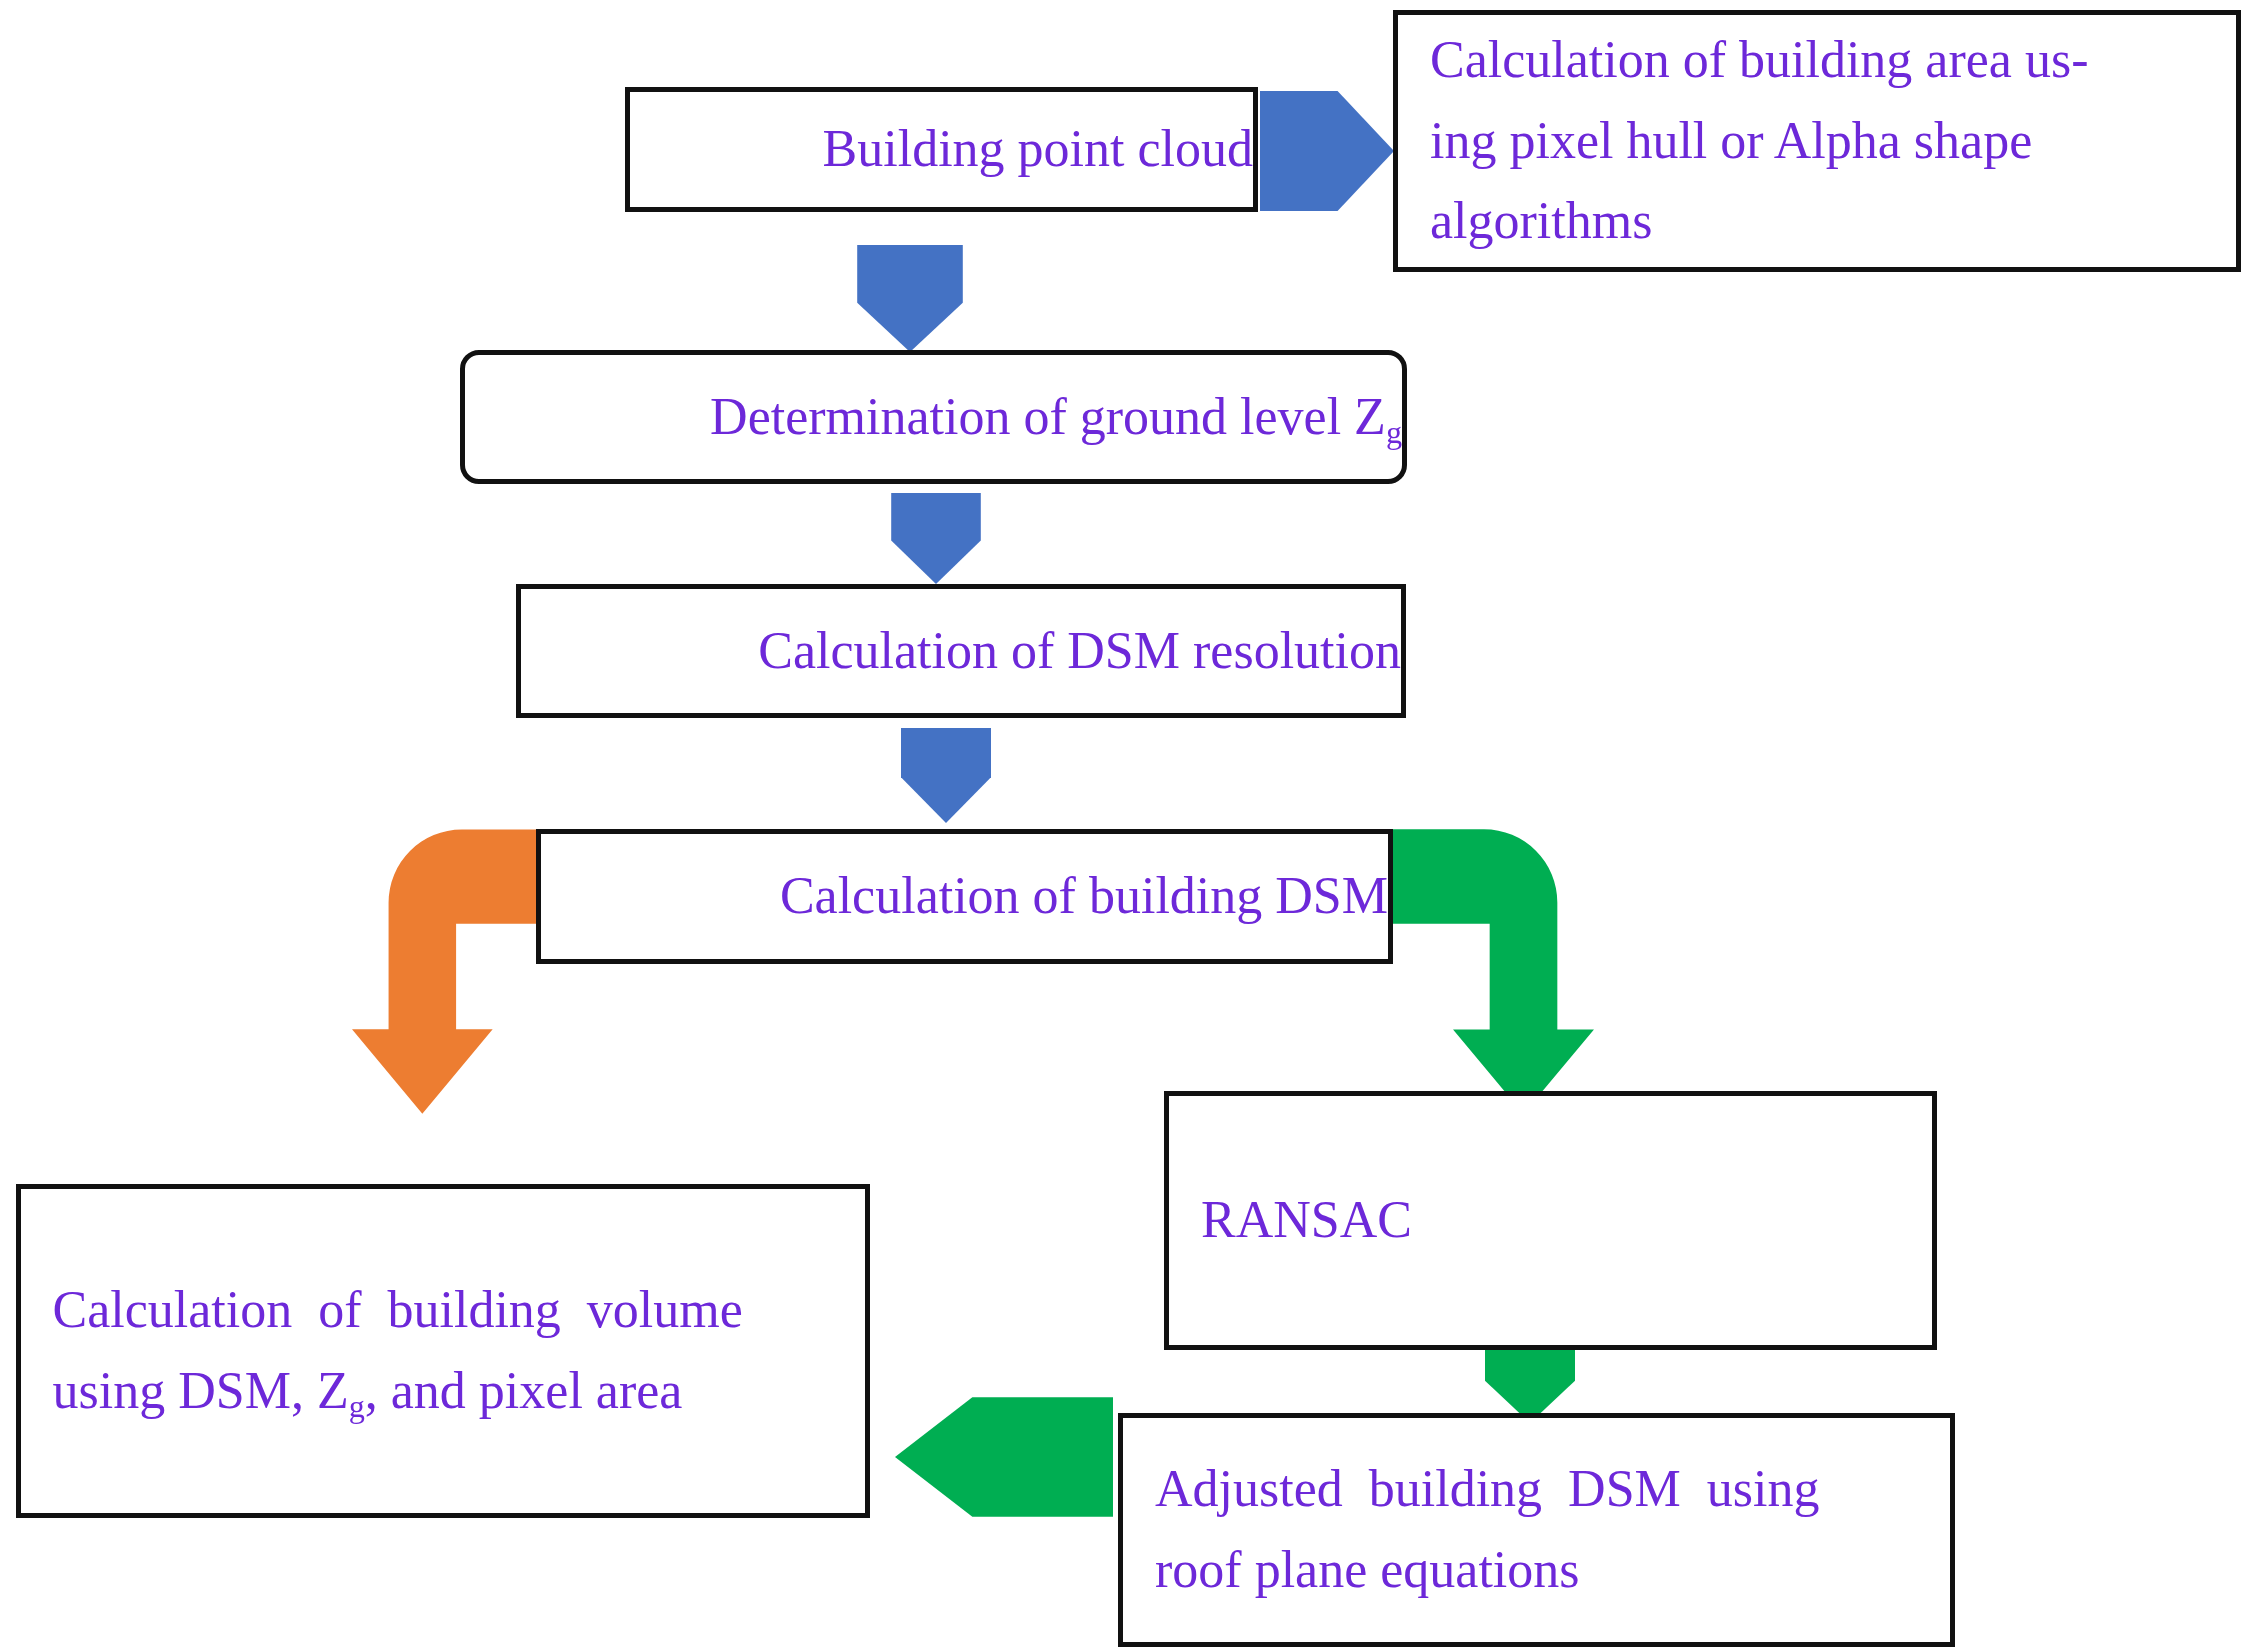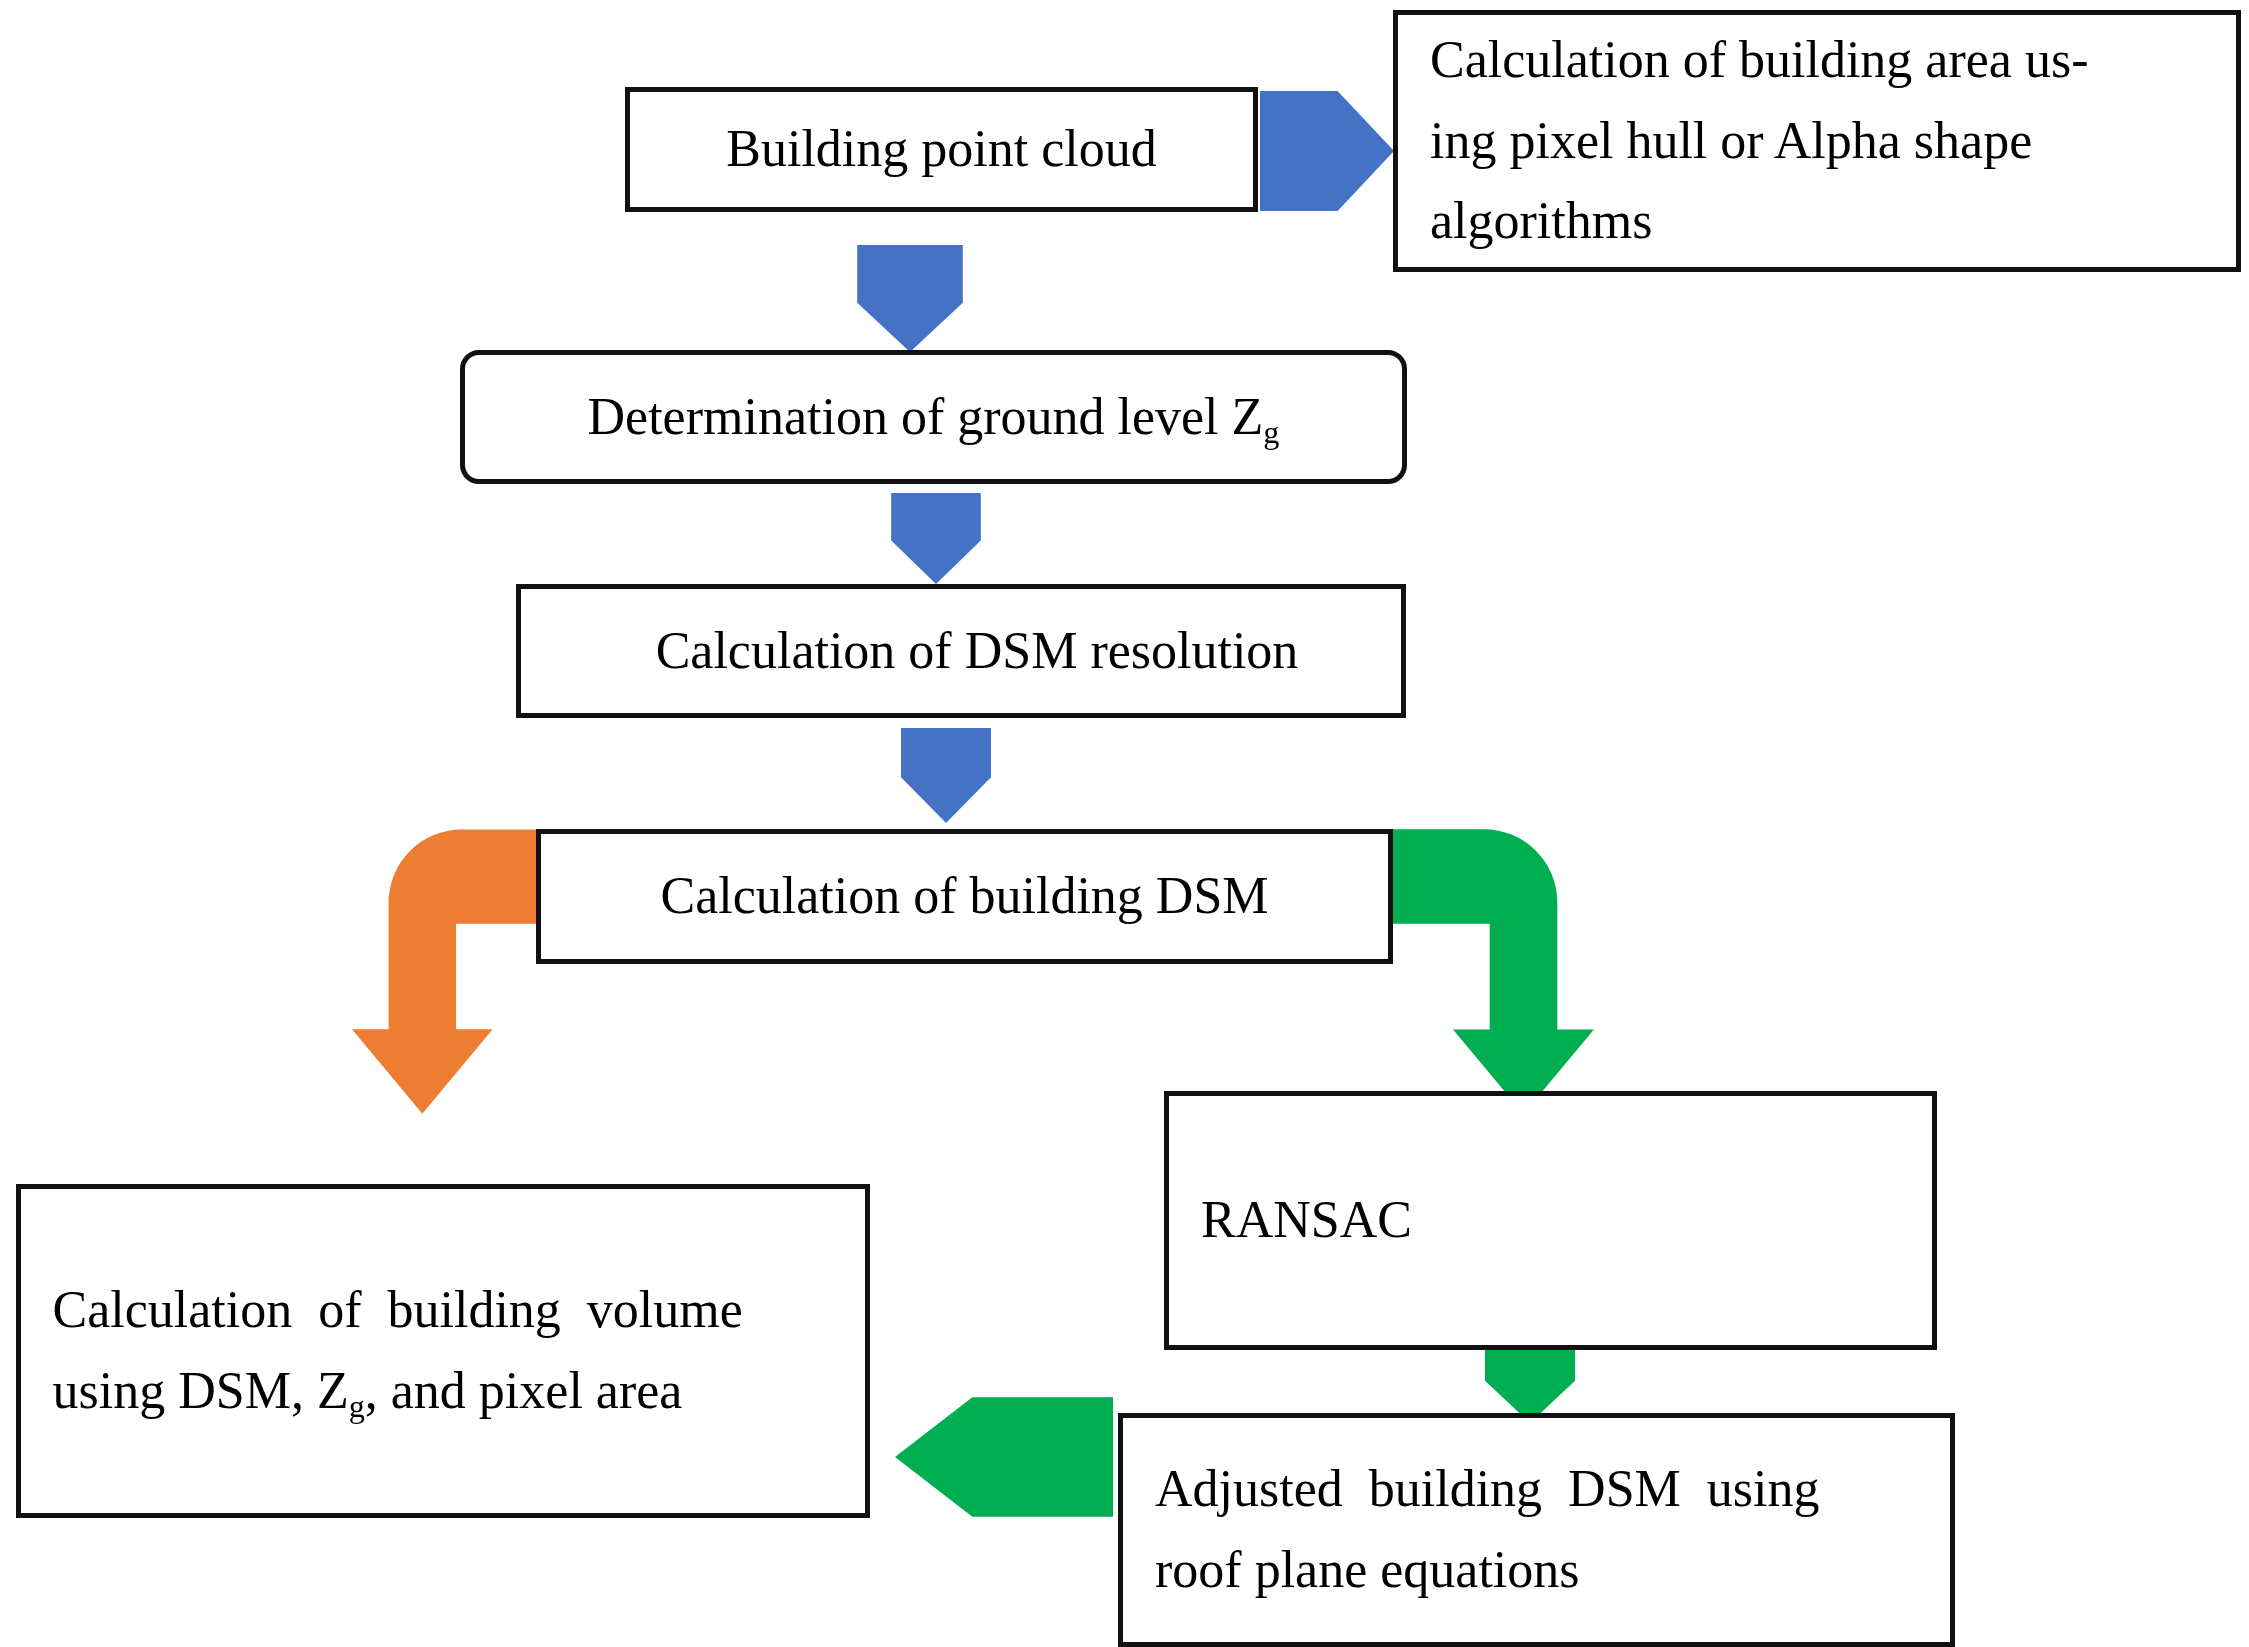--- a/index.html
+++ b/index.html
@@ -25,23 +25,23 @@
     flex-direction: column;
     justify-content: center;
     color: #000000;
     z-index: 5;
   }
   .node .line {
     display: block;
     font-size: 52px;
     line-height: 1.55;
     white-space: pre;
-    color: #000000;
+    color: #6d28d9;
   }
-  .node.center .line { text-align: center; }
+  .node.center .line { text-align: right; }
   .node.left   .line { text-align: left; }
   .node.pad-l  { padding-left: 32px; padding-right: 28px; }
   sub {
     font-size: 0.62em;
     vertical-align: -0.28em;
     line-height: 0;
   }
 
   
   .conn { position: absolute; z-index: 2; }

